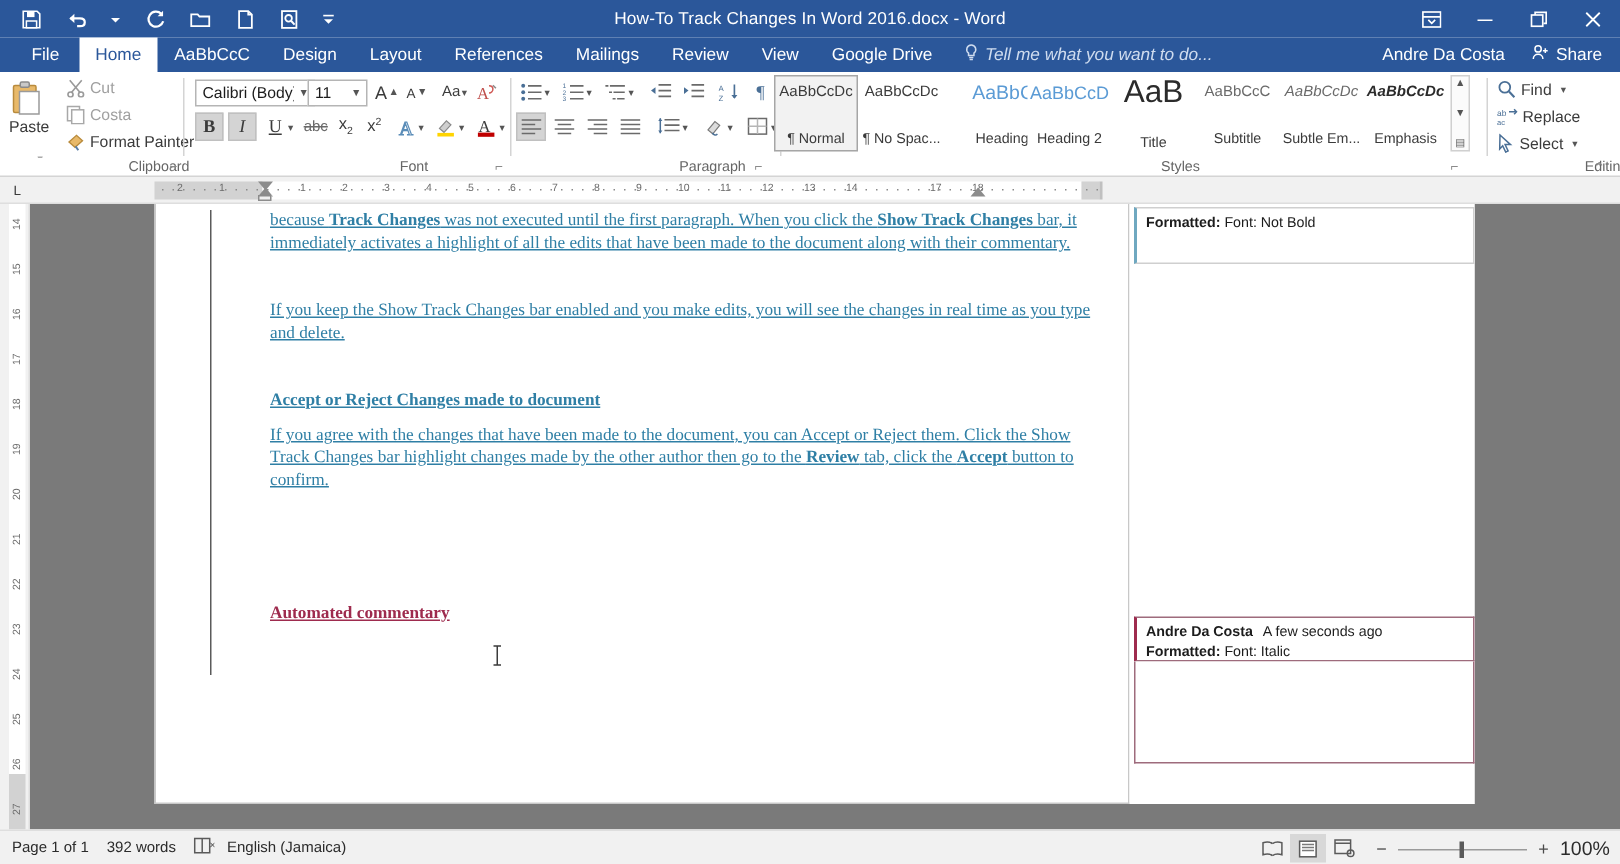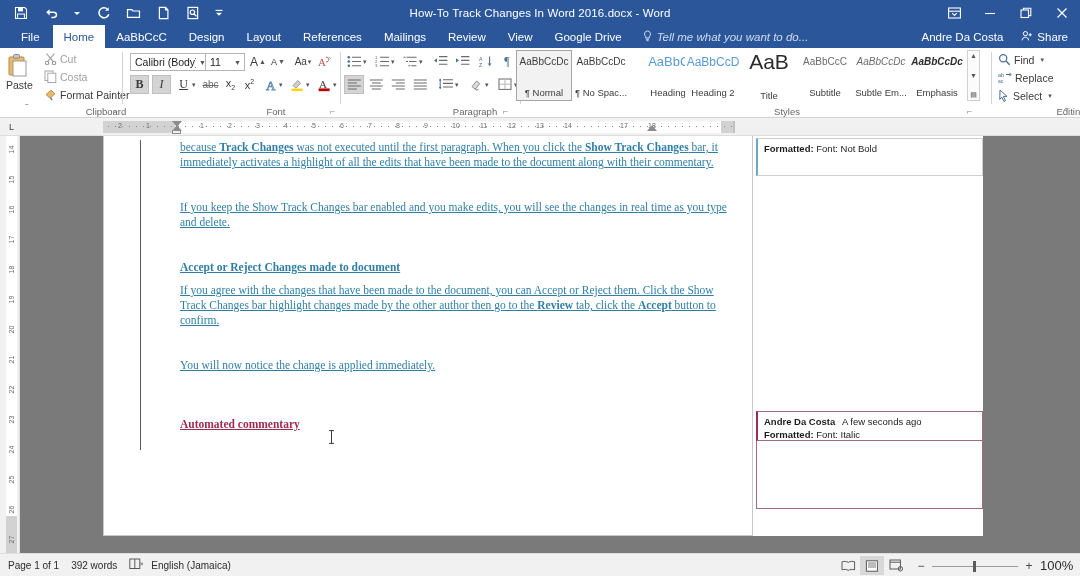--- a/index.html
+++ b/index.html
@@ -818,23 +818,20 @@
           <div class="spacer"></div>
           <p class="para">
             <b>Accept or Reject Changes made to document</b>
           </p>
           <div class="spacer" style="height:8px;"></div>
           <p class="para">
             <span>If you agree with the changes that have been made to the document, you can Accept or Reject them. Click the Show Track Changes bar highlight changes made by the other author then go to the </span><b>Review</b><span> tab, click the </span><b>Accept</b><span> button to confirm.</span>
           </p>
           <div class="spacer"></div>
           <div class="spacer"></div>
-          <p class="para">
-            <span>You will now notice the change is applied immediately.</span>
-          </p>
           <div class="spacer"></div>
           <div class="spacer"></div>
           <div class="spacer" style="height:14px;"></div>
           <p class="para maroon">
             <span>Automated commentary</span>
           </p>
         </div>
 
         <div class="caret" style="left:224px; top:294px;">
           <svg width="7" height="14" viewBox="0 0 7 14">

